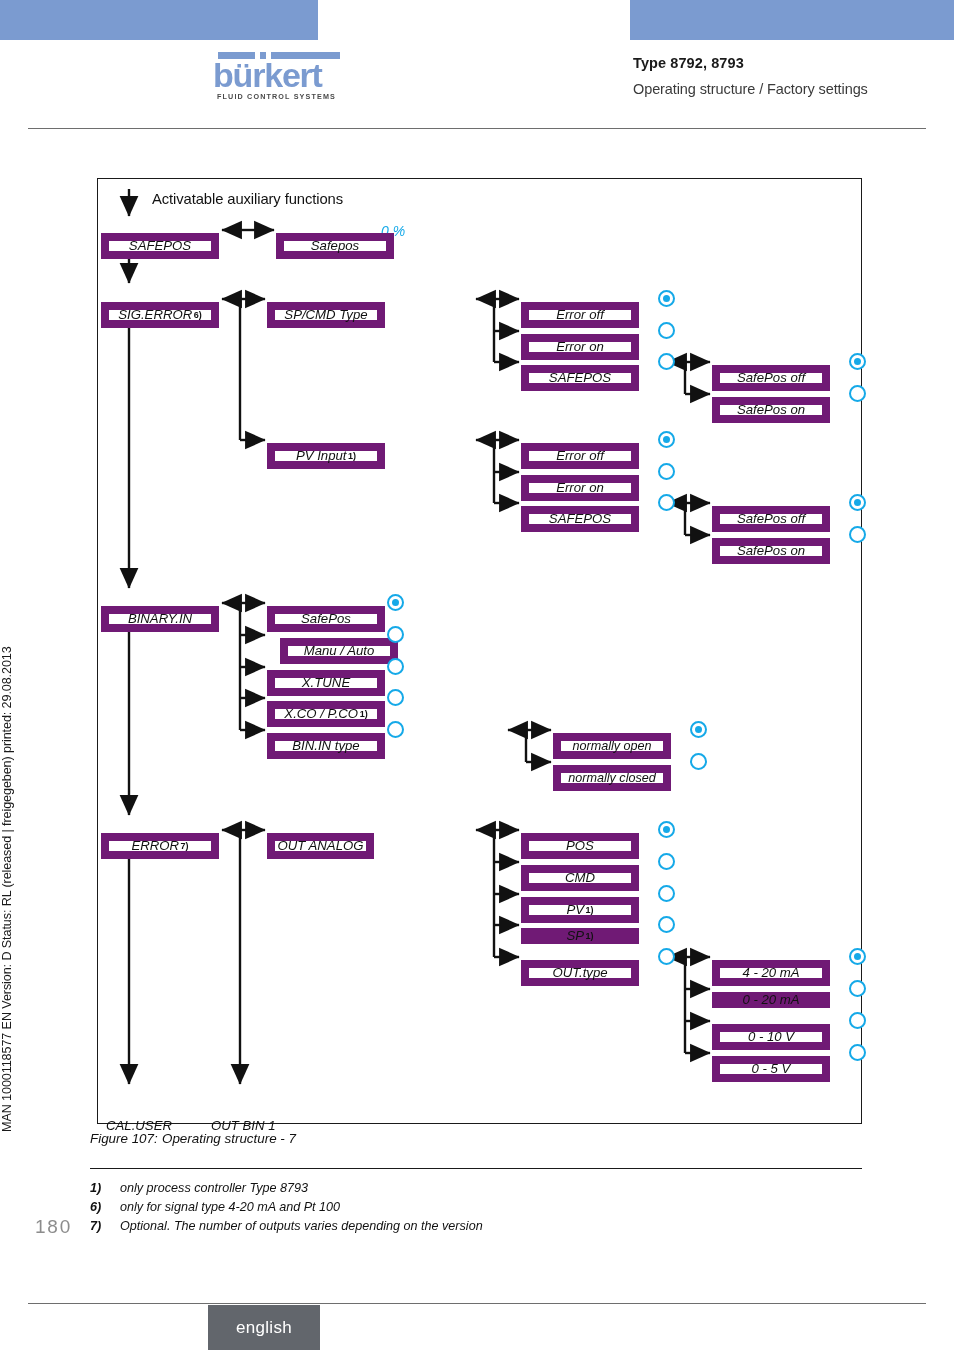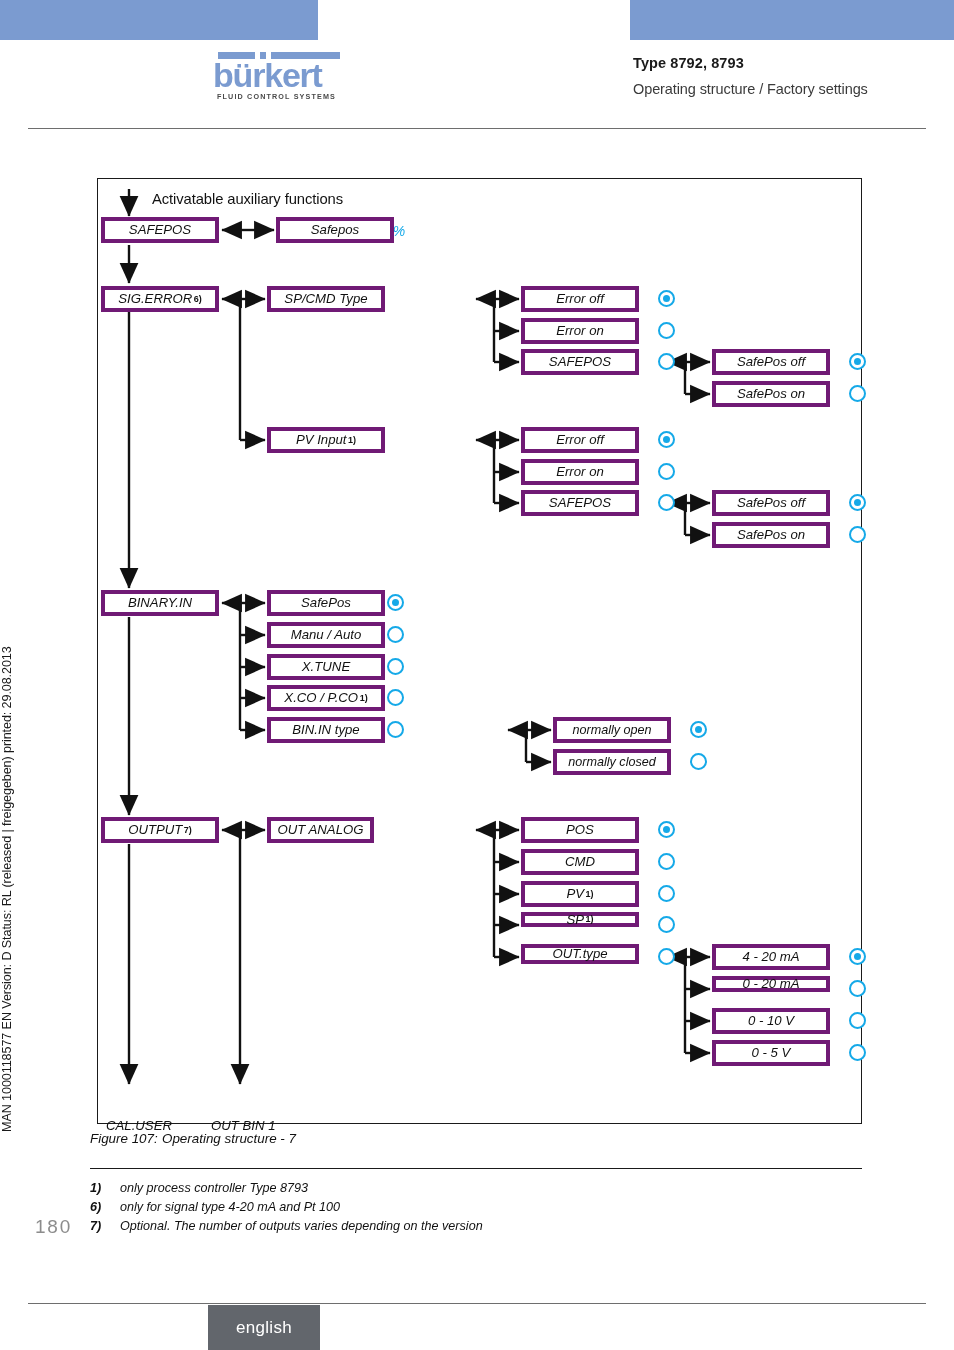--- a/index.html
+++ b/index.html
@@ -43,24 +43,24 @@
   }
   #side-text-inner { display:inline-block; padding-left:3px; }
 
   
   #diagram { position:absolute; left:97px; top:178px; width:765px; height:946px;
              border:1.3px solid #1a1a1a; background:#fff; }
   #diag-svg { position:absolute; left:0; top:0; width:765px; height:946px; }
 
   
   .nbox {
-    position:absolute; border:4px solid #701a75; background:#fff;
+    position:absolute; border:8px solid #701a75; background:#fff;
     display:flex; align-items:center; justify-content:center;
     font-style:italic; font-size:13.2px; color:#111;
-    white-space:nowrap; line-height:1;
+    white-space:nowrap; line-height:1;margin-top:16px;
   }
   .nbox.small { font-size:12.6px; }
   .nbox sup { font-style:normal; font-weight:bold; font-size:9px;
               vertical-align:super; margin-left:1.5px; }
 
   
   .radio { position:absolute; width:17px; height:17px; border-radius:50%;
            border:2.6px solid #15a9e8; background:#fff; }
   .radio.on::after { content:""; position:absolute; left:50%; top:50%;
            width:7px; height:7px; margin-left:-3.5px; margin-top:-3.5px;
@@ -282,21 +282,21 @@
 
   <div class="nbox" style="left:3px; top:411px; width:118px; height:26px;">
     <span>BINARY.IN</span>
     </div>
 
   <div class="nbox" style="left:169px; top:411px; width:118px; height:26px;">
     <span>SafePos</span>
     </div>
   <div class="radio on" style="left:289px; top:415px;"></div>
 
-  <div class="nbox" style="left:169px; top:443px; width:118px; height:26px;">
+  <div class="nbox" style="left:182px; top:443px; width:118px; height:26px;">
     <span>Manu / Auto</span>
     </div>
   <div class="radio" style="left:289px; top:447px;"></div>
 
   <div class="nbox" style="left:169px; top:475px; width:118px; height:26px;">
     <span>X.TUNE</span>
     </div>
   <div class="radio" style="left:289px; top:479px;"></div>
 
   <div class="nbox" style="left:169px; top:506px; width:118px; height:26px;">
@@ -314,21 +314,21 @@
     <span>normally open</span>
     </div>
   <div class="radio on" style="left:592px; top:542px;"></div>
 
   <div class="nbox small" style="left:455px; top:570px; width:118px; height:26px;">
     <span>normally closed</span>
     </div>
   <div class="radio" style="left:592px; top:574px;"></div>
 
   <div class="nbox" style="left:3px; top:638px; width:118px; height:26px;">
-    <span>OUTPUT</span>
+    <span>ERROR</span>
       <sup>7)</sup>
     </div>
 
   <div class="nbox" style="left:169px; top:638px; width:107px; height:26px;">
     <span>OUT ANALOG</span>
     </div>
 
   <div class="nbox" style="left:423px; top:638px; width:118px; height:26px;">
     <span>POS</span>
     </div>
@@ -344,21 +344,21 @@
       <sup>1)</sup>
     </div>
   <div class="radio" style="left:560px; top:706px;"></div>
 
   <div class="nbox" style="left:423px; top:733px; width:118px; height:15px;">
     <span>SP</span>
       <sup>1)</sup>
     </div>
   <div class="radio" style="left:560px; top:737px;"></div>
 
-  <div class="nbox" style="left:423px; top:765px; width:118px; height:20px;">
+  <div class="nbox" style="left:423px; top:765px; width:118px; height:26px;">
     <span>OUT.type</span>
     </div>
   <div class="radio" style="left:560px; top:769px;"></div>
 
   <div class="nbox" style="left:614px; top:765px; width:118px; height:26px;">
     <span>4 - 20 mA</span>
     </div>
   <div class="radio on" style="left:751px; top:769px;"></div>
 
   <div class="nbox" style="left:614px; top:797px; width:118px; height:16px;">

